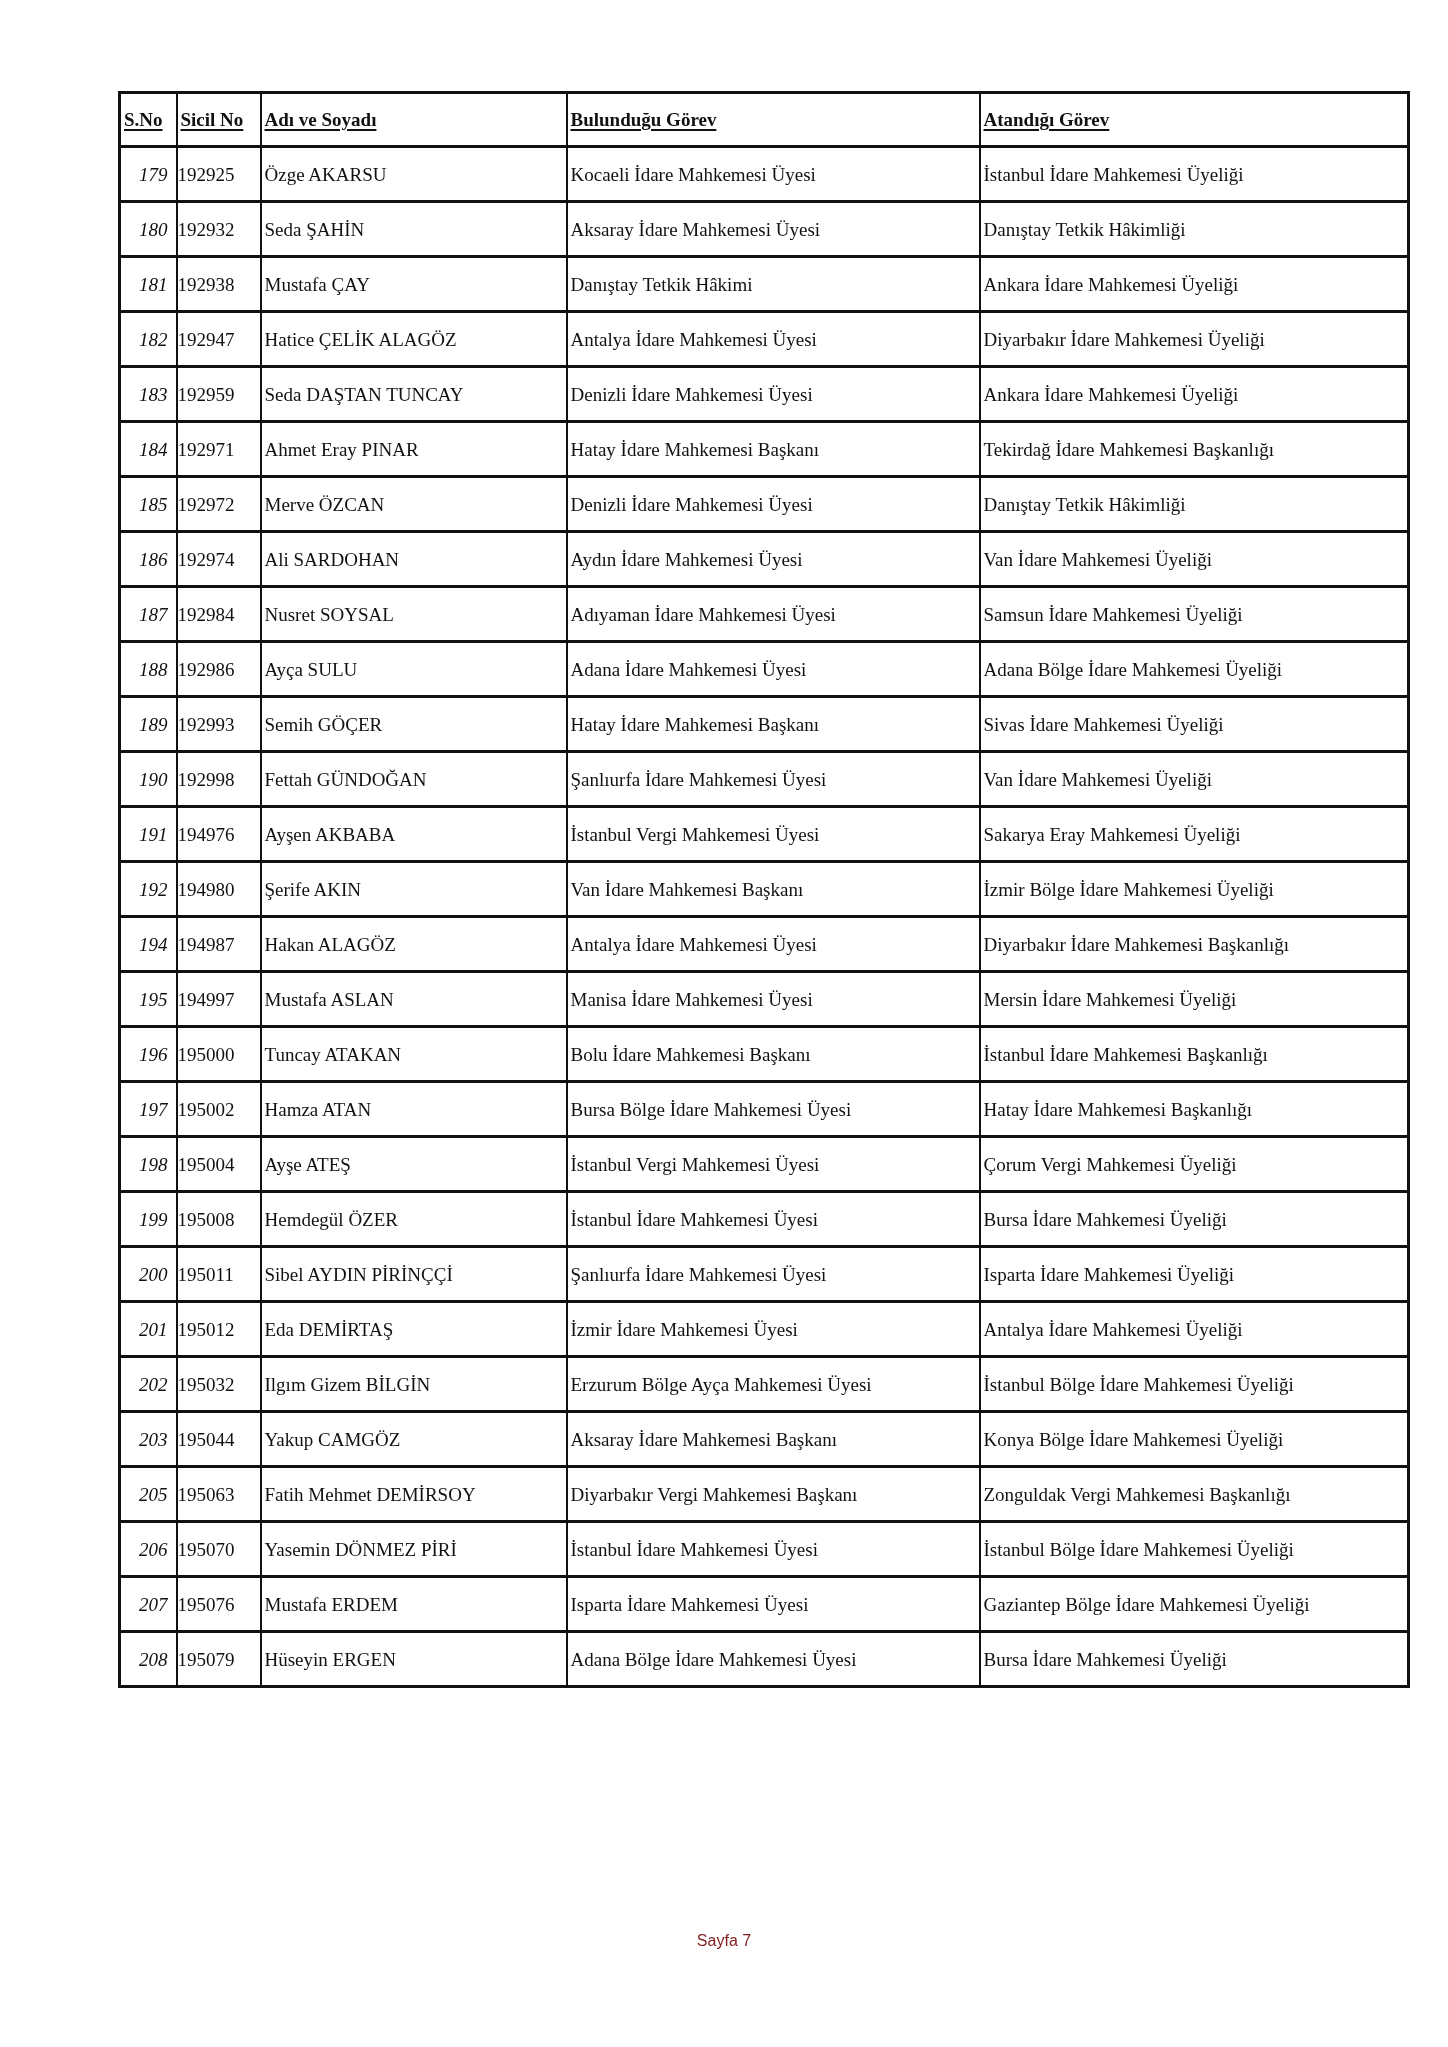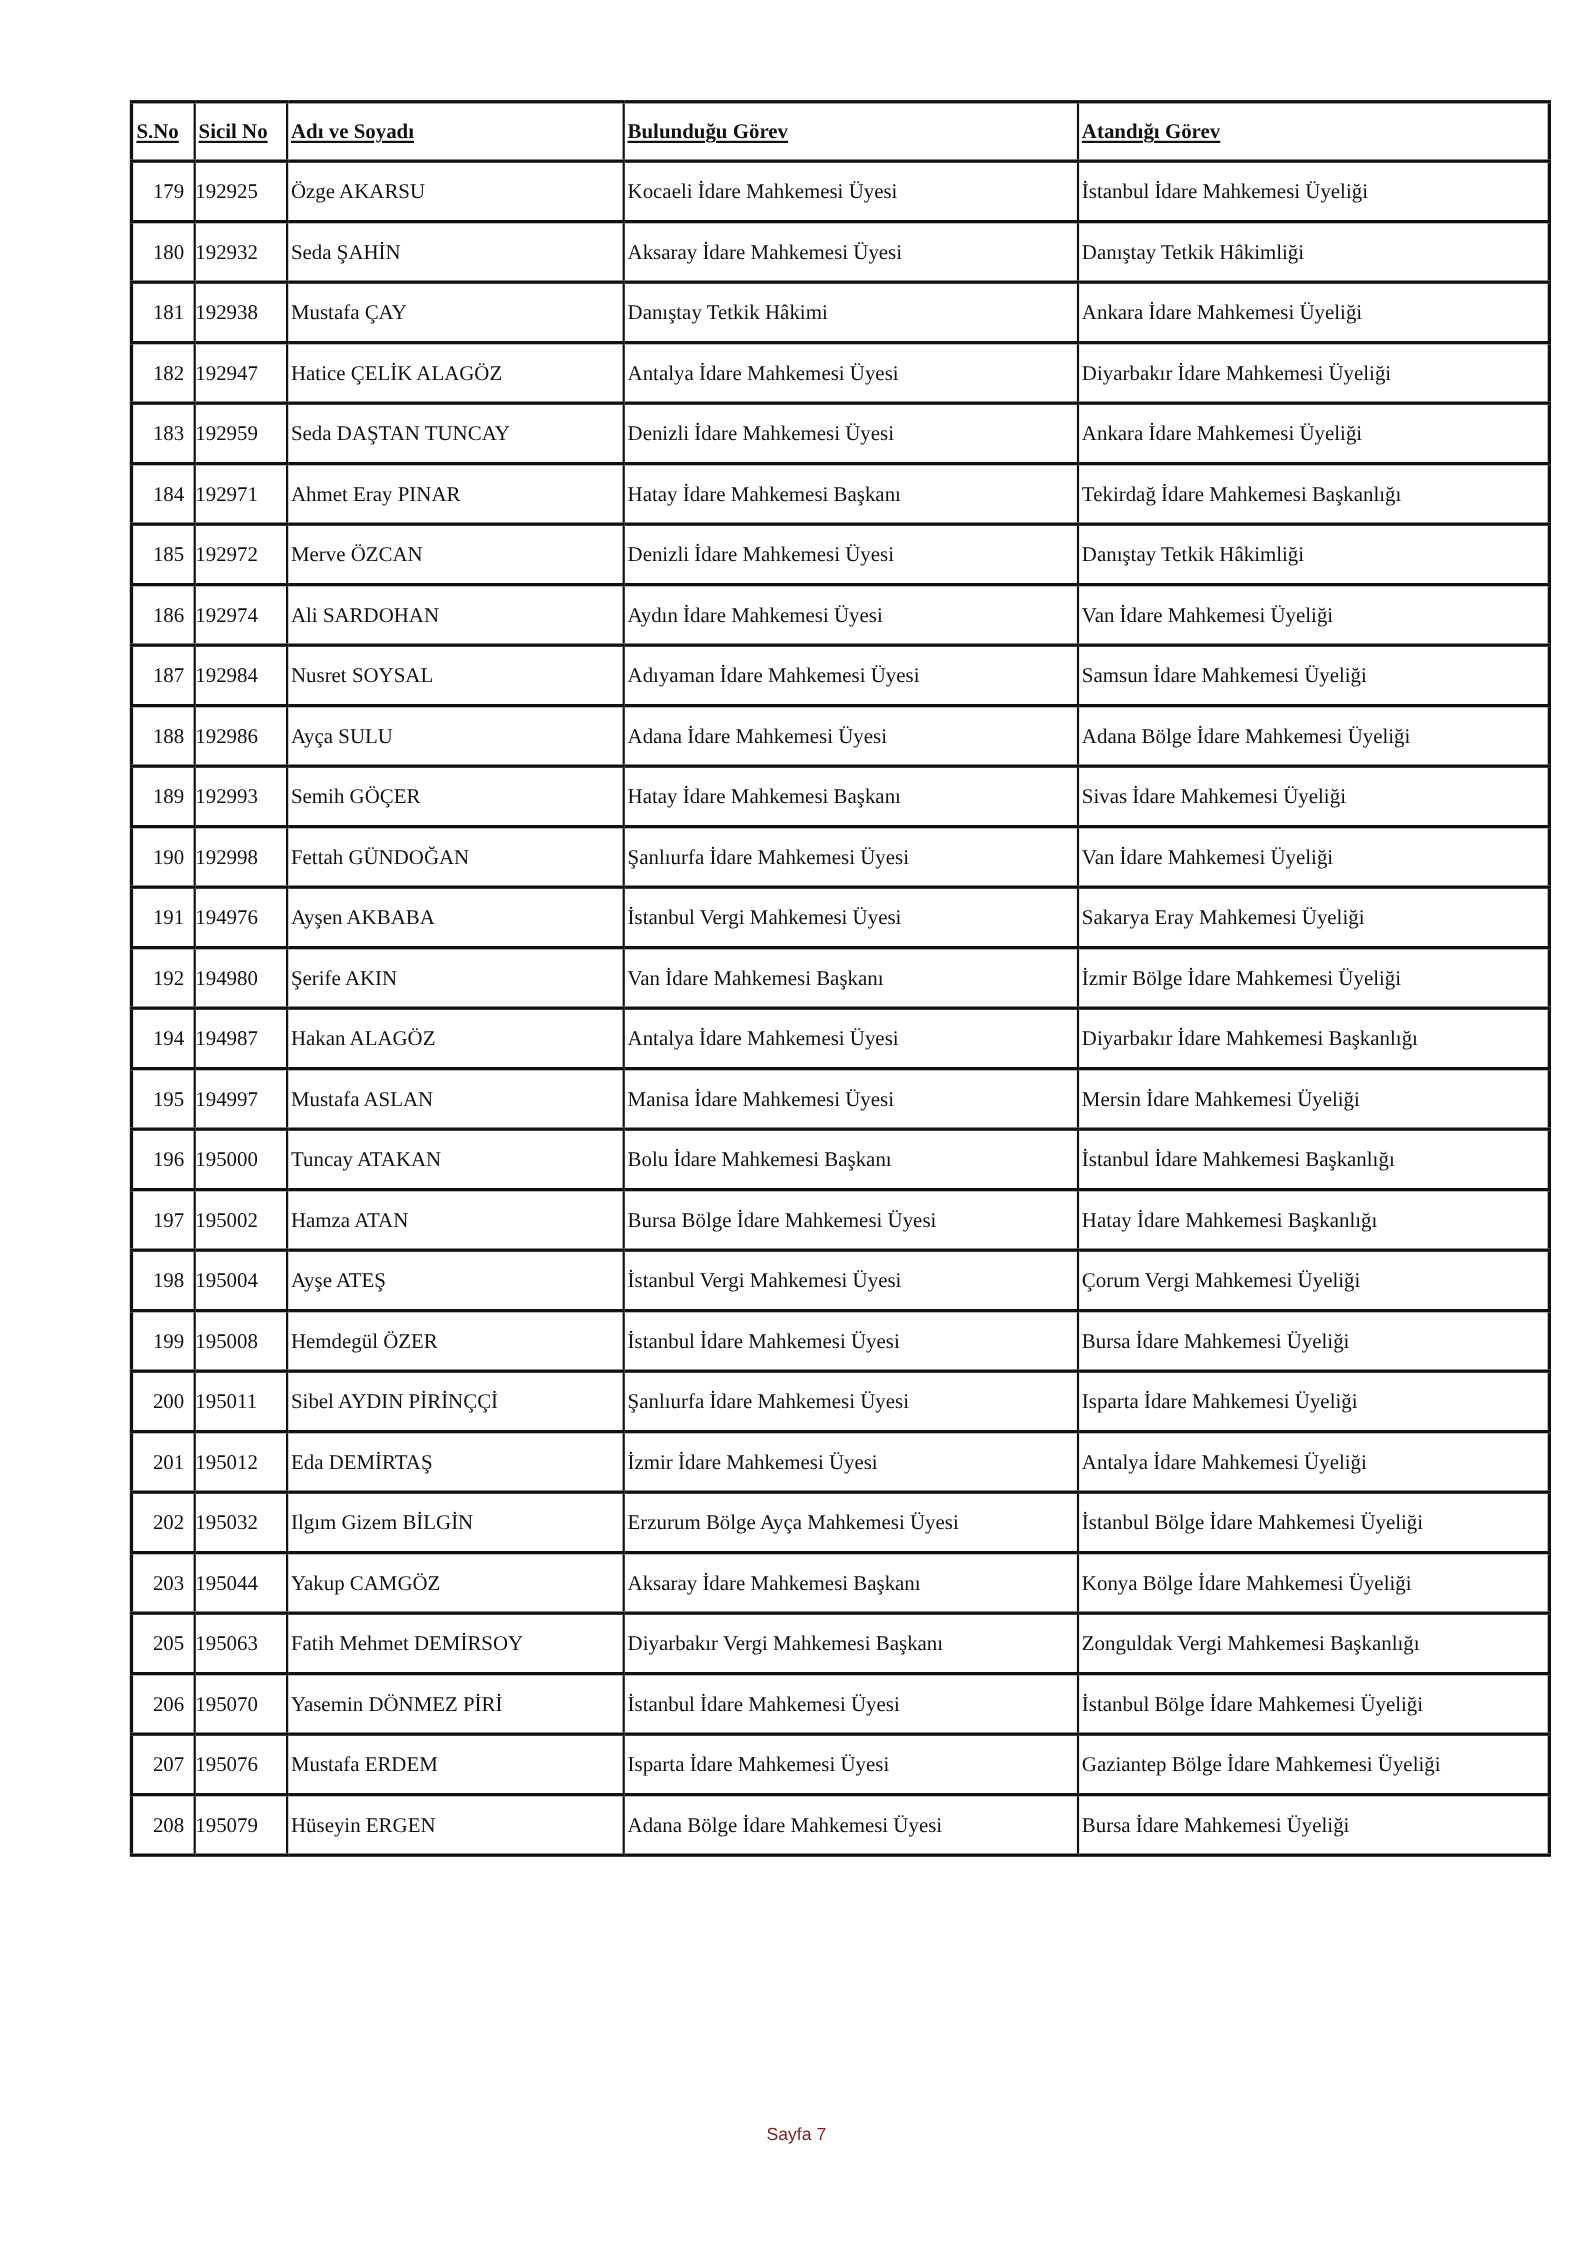--- a/index.html
+++ b/index.html
@@ -58,20 +58,21 @@
       font-size: 19px;
     }
     table.roster th span {
       text-decoration: underline;
       text-decoration-thickness: 2px;
       text-underline-offset: 3px;
     }
     table.roster td.sno {
       text-align: right;
       padding-right: 8px;
+      font-style: italic;
     }
     table.roster td.sicil {
       padding-left: 0;
     }
     .footer {
       position: absolute;
       left: 0;
       width: 1448px;
       top: 1932px;
       text-align: center;

